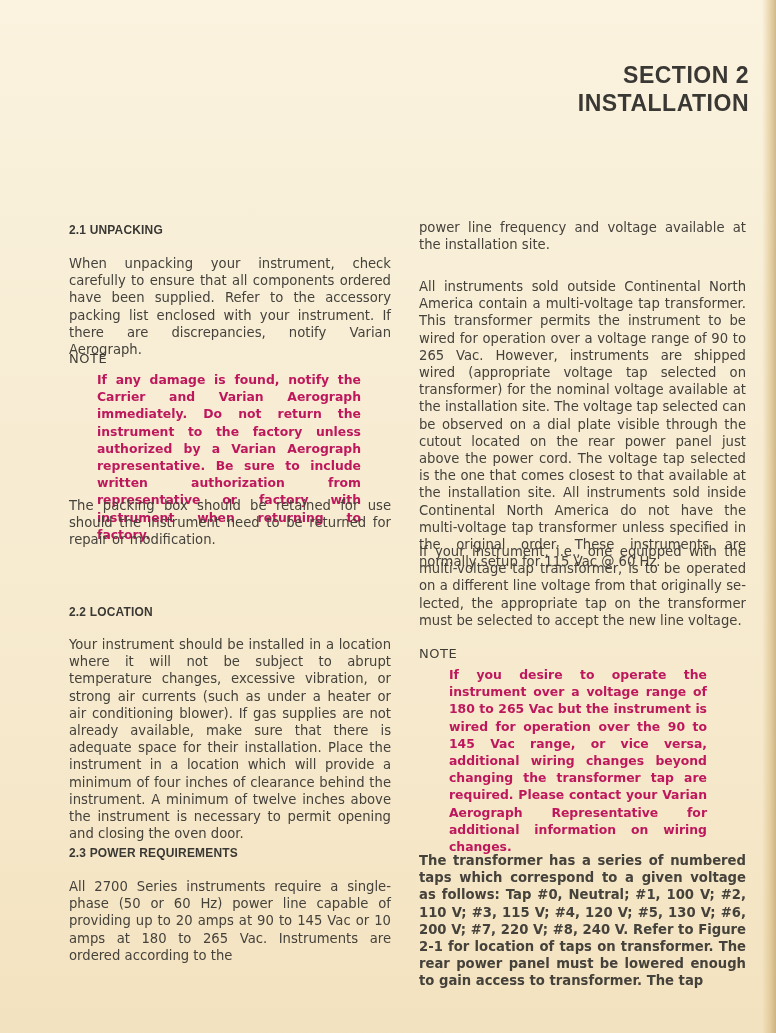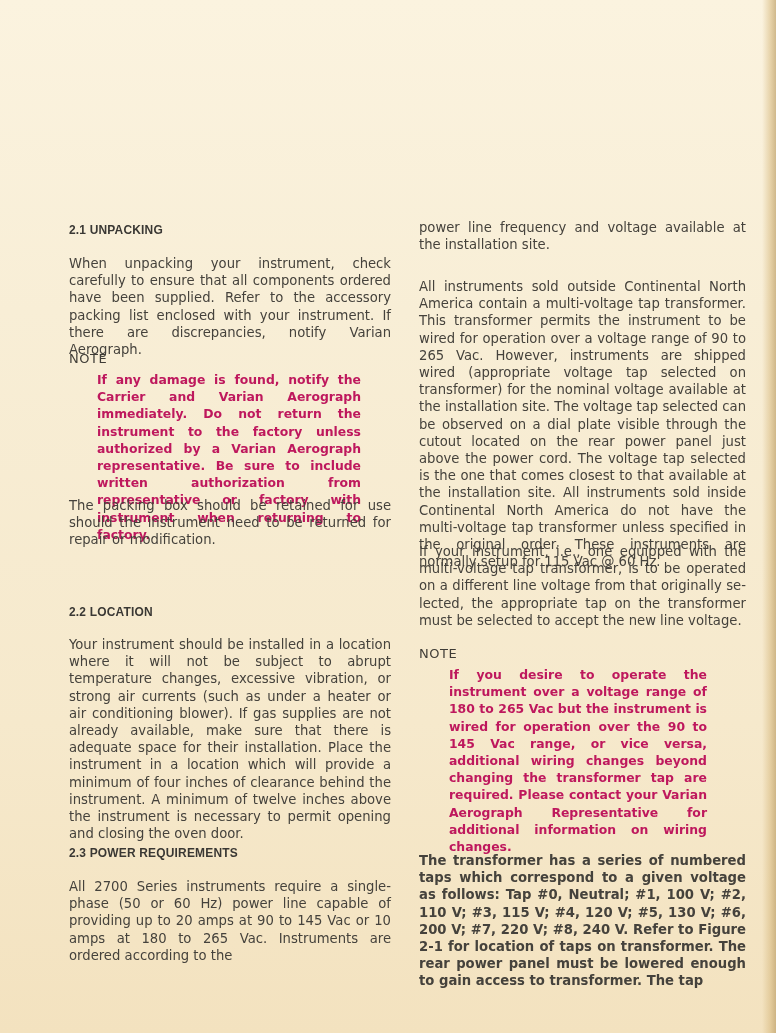--- a/index.html
+++ b/index.html
@@ -84,20 +84,22 @@
     color: #45423c;
     margin-top: 30px;
   }
 </style>
 </head>
 <body>
 
 <div class="edge-shadow"></div>
 
 <div class="section-title">
+  <div>SECTION 2</div>
+  <div>INSTALLATION</div>
 </div>
 
 <div class="col col-left">
   <div class="heading" style="top:221px;">2.1 UNPACKING</div>
   <div class="para" style="top:255px; width:322px;">When unpacking your instrument, check carefully to ensure that all components ordered have been supplied. Refer to the accessory packing list en­closed with your instrument. If there are discrep­ancies, notify Varian Aerograph.</div>
 
   <div class="note-label" style="top:350px; left:0; width:322px;">NOTE</div>
   <div class="note-body" style="top:371px; left:28px; width:264px;">If any damage is found, notify the Car­rier and Varian Aerograph immediately. Do not return the instrument to the fac­tory unless authorized by a Varian Aero­graph representative. Be sure to include written authorization from representa­tive or factory with instrument when returning to factory.</div>
 
   <div class="para" style="top:497px; width:322px;">The packing box should be retained for use should the instrument need to be returned for repair or modification.</div>

